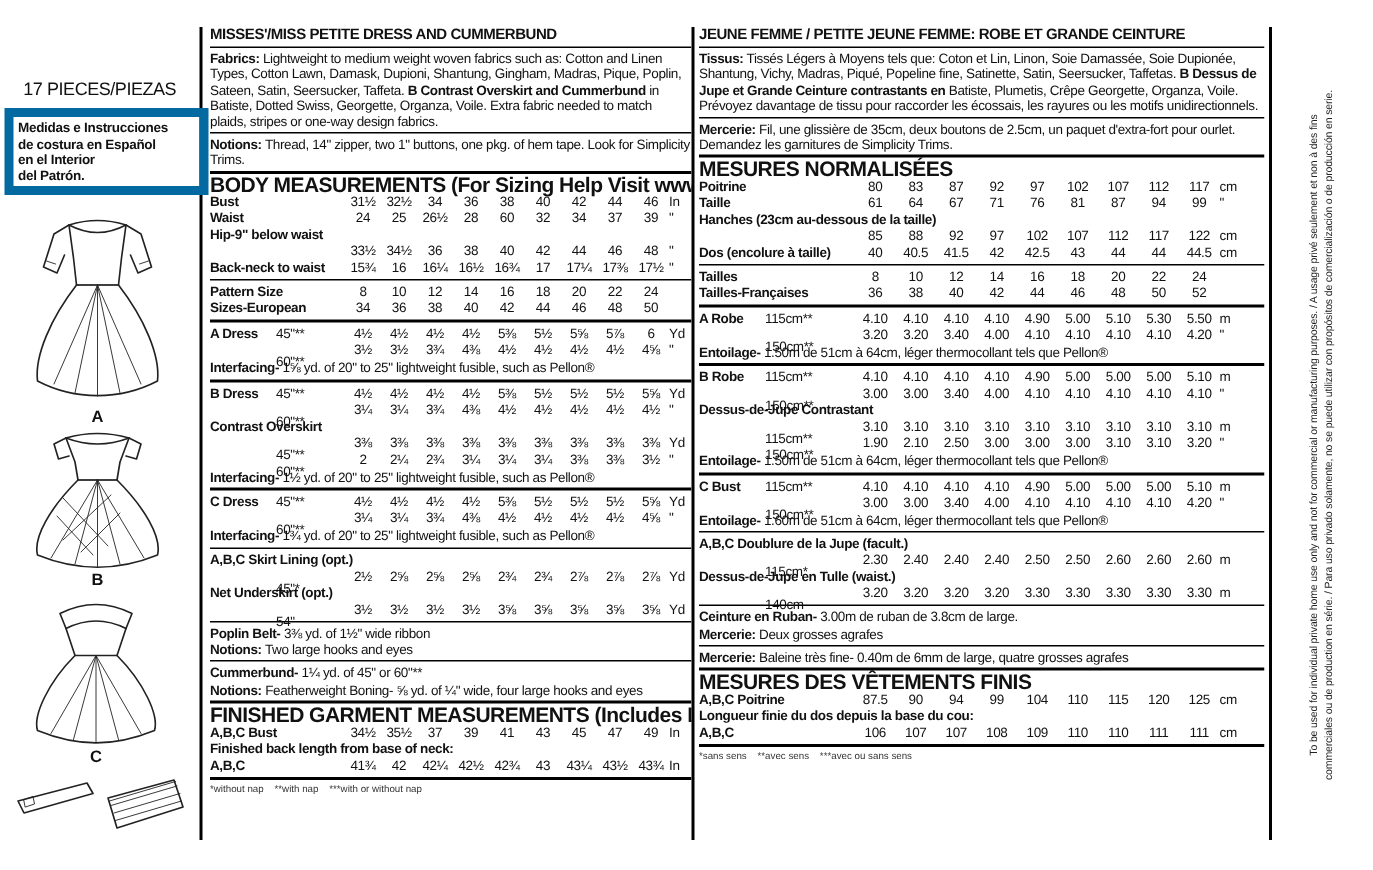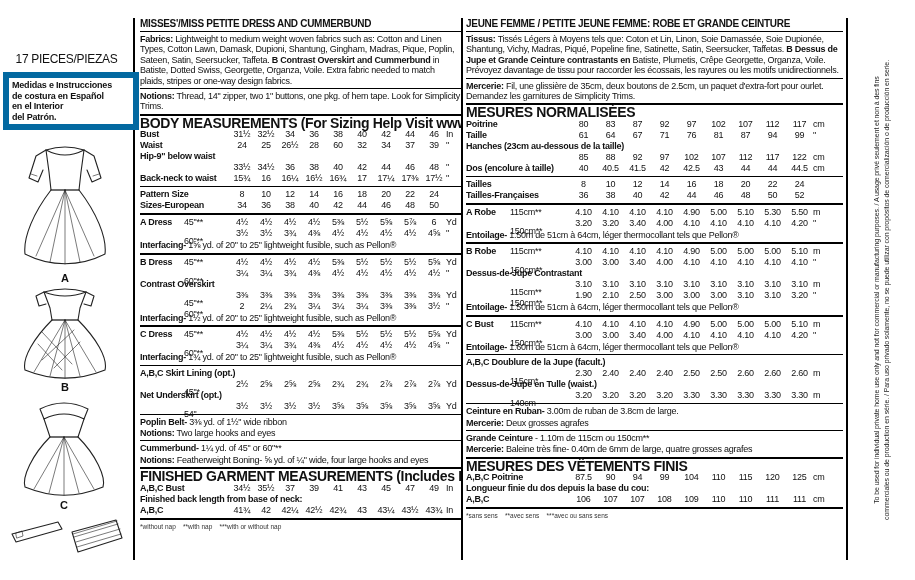--- a/index.html
+++ b/index.html
@@ -650,21 +650,20 @@
         <div class="cell-val">3.30</div>
         <div class="cell-val">3.30</div>
         <div class="cell-val">3.30</div>
         <div class="cell-val">3.30</div>
         <div class="cell-unit">m</div>
       </div>
       <div class="rule thin"></div>
       <div class="para"><span class="b">Ceinture en Ruban-</span><span class="n"> 3.00m de ruban de 3.8cm de large.</span></div>
       <div class="para"><span class="b">Mercerie:</span><span class="n"> Deux grosses agrafes</span></div>
       <div class="rule thin"></div>
-      <div class="para"><span class="b">Grande Ceinture</span><span class="n"> - 1.10m de 115cm ou 150cm**</span></div>
       <div class="para"><span class="b">Mercerie:</span><span class="n"> Baleine très fine- 0.40m de 6mm de large, quatre grosses agrafes</span></div>
       <div class="rule thick"></div>
       <div class="head">MESURES DES VÊTEMENTS FINIS</div>
       <div class="row">
         <div class="cell-label"><span class="b">A,B,C Poitrine</span></div>
         <div class="cell-val">87.5</div>
         <div class="cell-val">90</div>
         <div class="cell-val">94</div>
         <div class="cell-val">99</div>
         <div class="cell-val">104</div>

